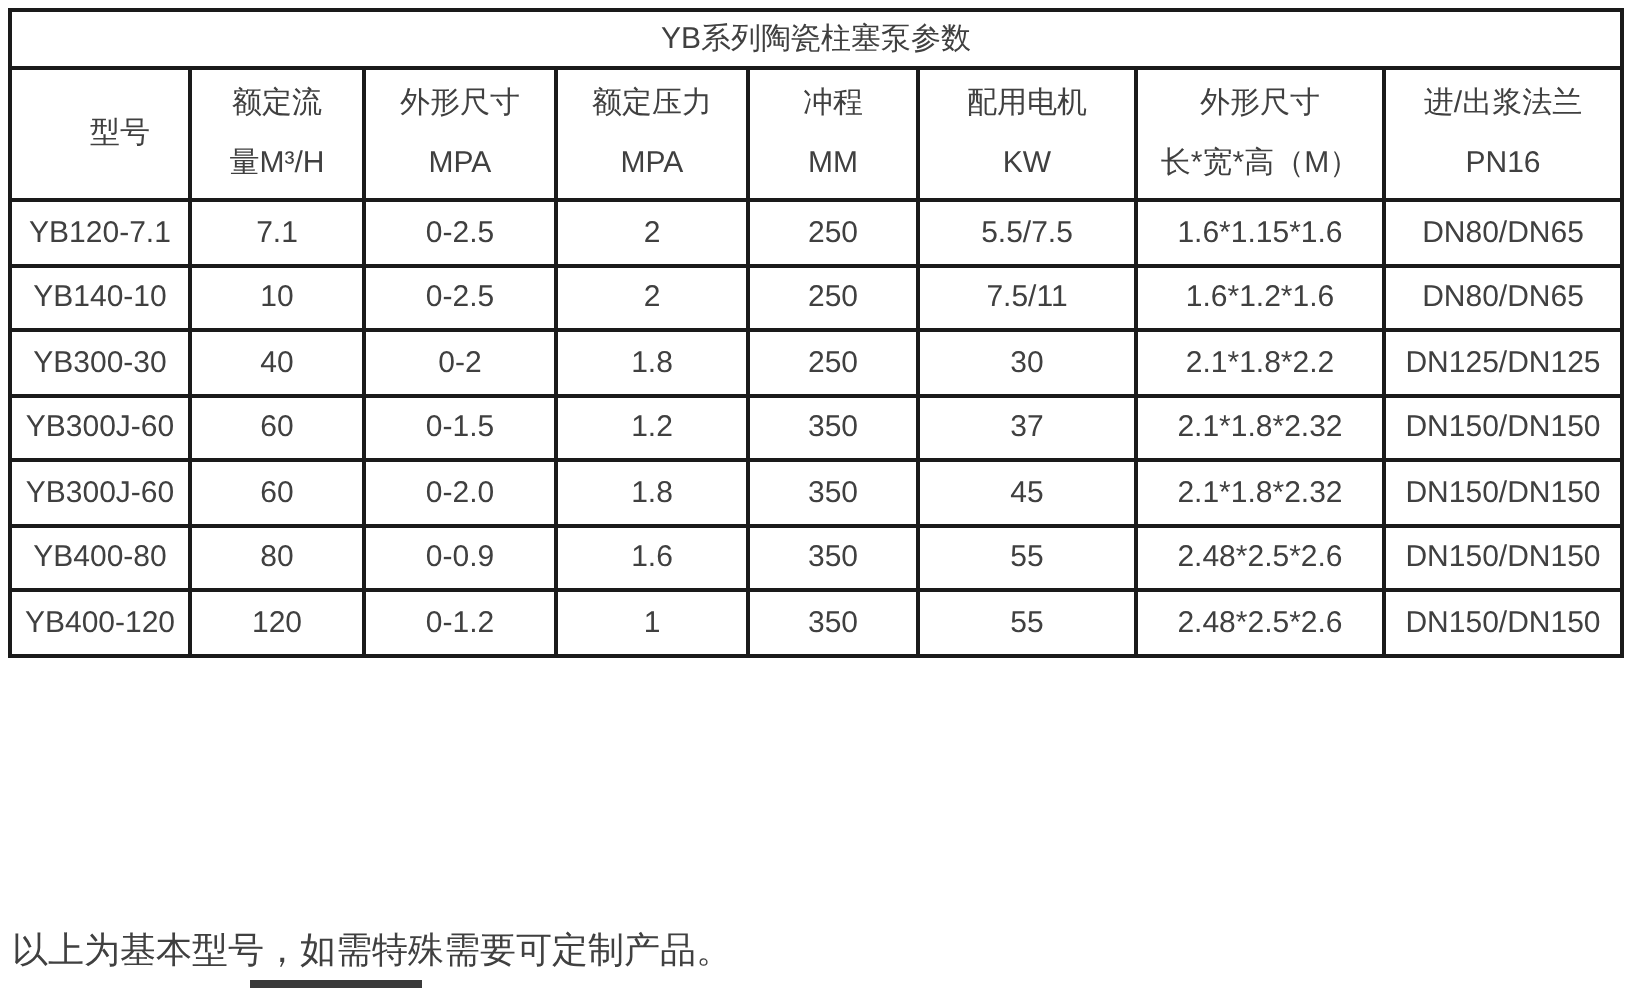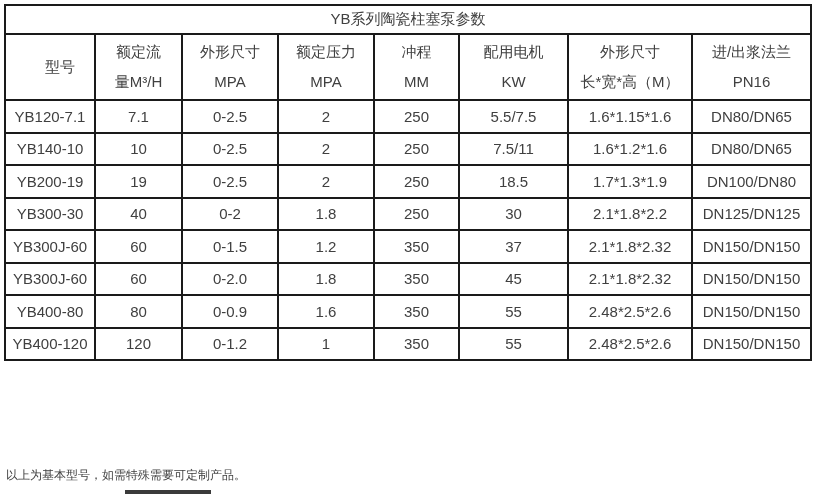--- a/index.html
+++ b/index.html
@@ -35,21 +35,21 @@
   }
   tr.header-row th {
     height:64px;
   }
   .hline { line-height:30px; height:30px;text-align:center; }
   .hsingle { line-height:64px;padding-left:20px; }
   tr.data-row td { height:30.5px; }
 
   .footer-note {
     position:absolute; left:6px; top:465px;
-    font-size:12px; line-height:20px;
+    font-size:18px; line-height:20px;
     color:#404040;
     white-space:nowrap;
   }
   .bottom-partial-bar {
     position:absolute; left:125px; top:490px;
     width:86px; height:4px;
     background:#3a3a3a;
   }
 
   
@@ -126,30 +126,20 @@
       <td>YB140-10</td>
       <td>10</td>
       <td>0-2.5</td>
       <td>2</td>
       <td>250</td>
       <td>7.5/11</td>
       <td>1.6*1.2*1.6</td>
       <td>DN80/DN65</td>
     </tr>
     <tr class="data-row">
-      <td>YB200-19</td>
-      <td>19</td>
-      <td>0-2.5</td>
-      <td>2</td>
-      <td>250</td>
-      <td>18.5</td>
-      <td>1.7*1.3*1.9</td>
-      <td>DN100/DN80</td>
-    </tr>
-    <tr class="data-row">
       <td>YB300-30</td>
       <td>40</td>
       <td>0-2</td>
       <td>1.8</td>
       <td>250</td>
       <td>30</td>
       <td>2.1*1.8*2.2</td>
       <td>DN125/DN125</td>
     </tr>
     <tr class="data-row">

